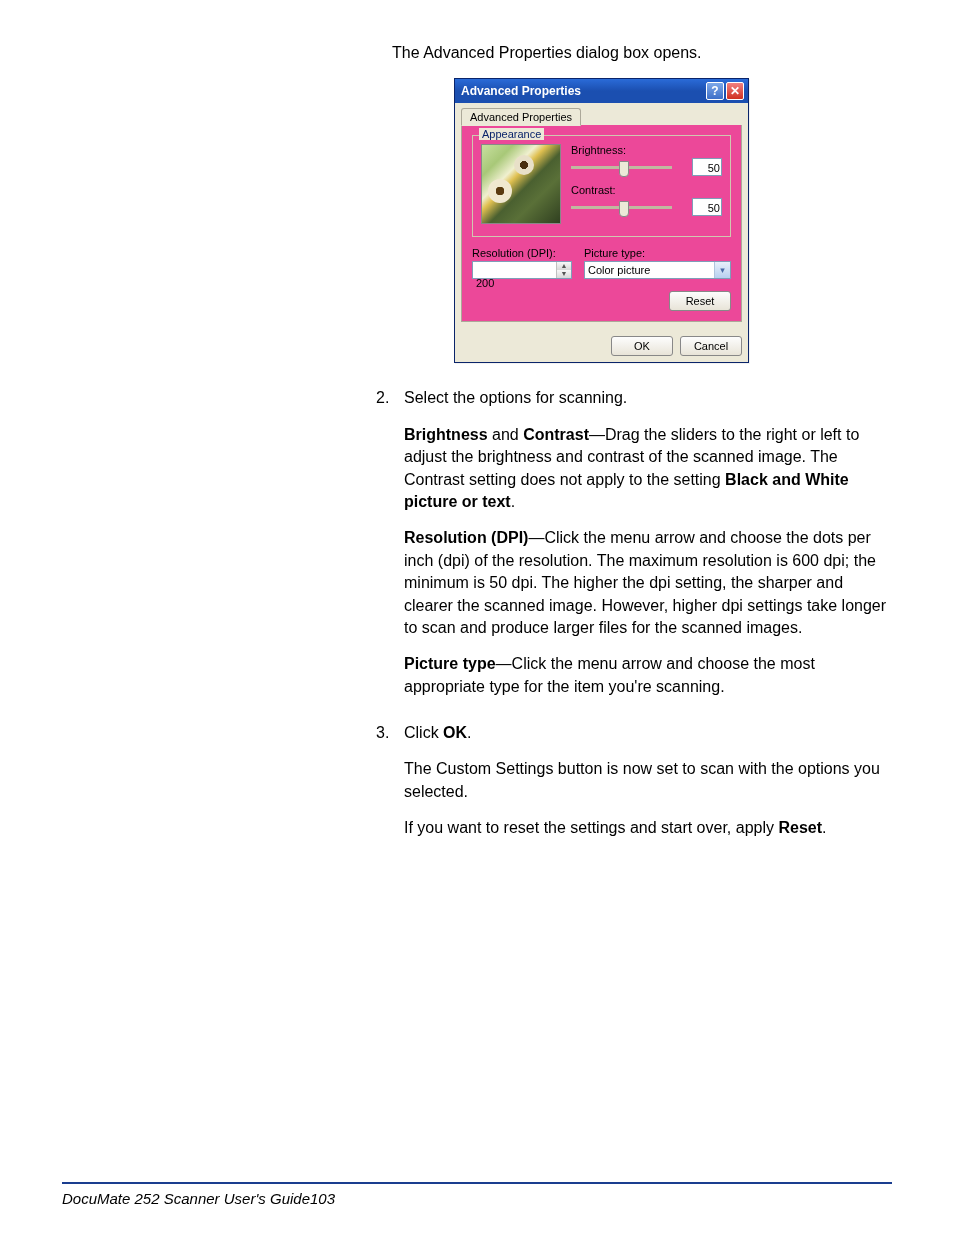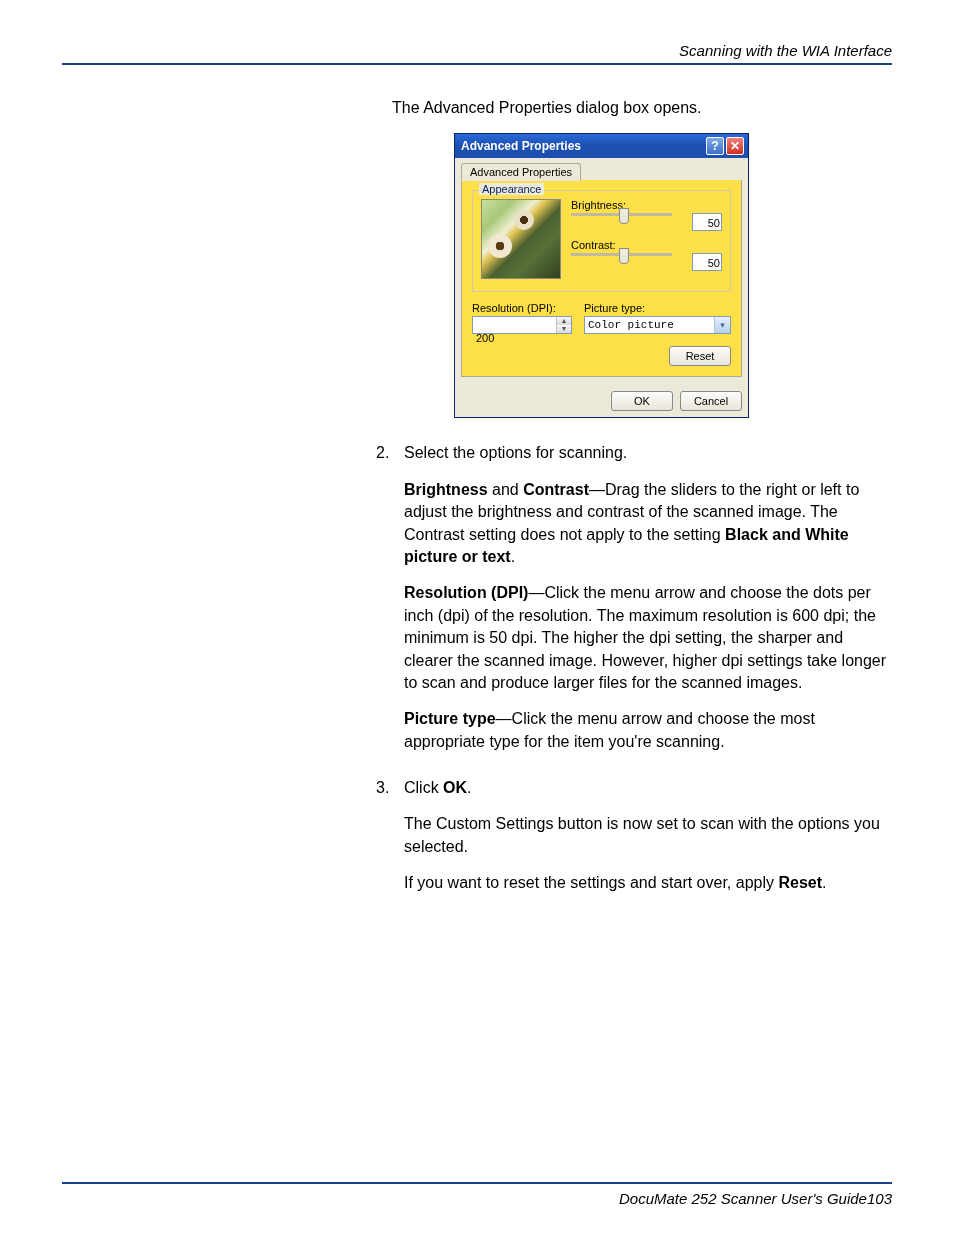--- a/index.html
+++ b/index.html
@@ -49,21 +49,21 @@
     margin: 0 0 14px 0;
   }
   .footer {
     position: absolute;
     bottom: 28px;
     left: 62px;
     right: 62px;
     border-top: 2px solid #1a3d8f;
     padding-top: 6px;
     display: flex;
-    justify-content: flex-end;
+    justify-content: flex-start;
     font-style: italic;
     font-size: 15px;
   }
 
   
   .dialog-container {
     margin: 8px 0 24px 78px;
   }
   .dialog {
     width: 293px;
@@ -123,21 +123,21 @@
     border-radius: 3px 3px 0 0;
     padding: 2px 8px;
     font-size: 11px;
     position: relative;
     top: 1px;
   }
   .tab-panel {
     border: 1px solid #aca899;
     border-top: none;
     padding: 10px 10px 10px 10px;
-    background: #fde047;
+    background: #ec4899;
   }
   .fieldset {
     border: 1px solid #d0c8b0;
     padding: 8px 8px 12px 8px;
     margin-bottom: 10px;
     position: relative;
   }
   .fieldset-legend {
     position: absolute;
     top: -8px;
@@ -171,21 +171,21 @@
   }
   .slider-group {
     margin-bottom: 8px;
   }
   .slider-label {
     font-size: 11px;
     margin-bottom: 2px;
   }
   .slider-row {
     display: flex;
-    align-items: flex-start;
+    align-items: center;
     gap: 20px;
   }
   .slider-track {
     flex: 1;
     height: 3px;
     background: #c0b8a0;
     position: relative;
   }
   .slider-thumb {
     position: absolute;
@@ -252,21 +252,20 @@
     border: 1px solid #7f9db9;
     background: #fff;
     height: 18px;
     box-sizing: border-box;
   }
   .combo-text {
     flex: 1;
     padding: 0 3px;
     font-size: 11px;
     line-height: 16px;
-    font-family: Liberation Mono, monospace;
   }
   .combo-btn {
     width: 15px;
     background: linear-gradient(to bottom, #e8f0fb, #b8d0f0);
     border-left: 1px solid #b0c4de;
     display: flex;
     align-items: center;
     justify-content: center;
     color: #4a6aa8;
     font-size: 9px;
@@ -293,23 +292,20 @@
   }
   .dialog-footer .win-btn {
     margin-left: 4px;
   }
 </style>
 </head>
 <body>
 
 <div class="page">
 
-  <div class="header-line">
-    <span>Scanning with the WIA Interface</span>
-  </div>
 
   <div class="body-content">
 
     <p class="para">The Advanced Properties dialog box opens.</p>
 
     <div class="dialog-container">
       <div class="dialog">
         <div class="titlebar">
           <span>Advanced Properties</span>
           <div class="titlebar-buttons">

